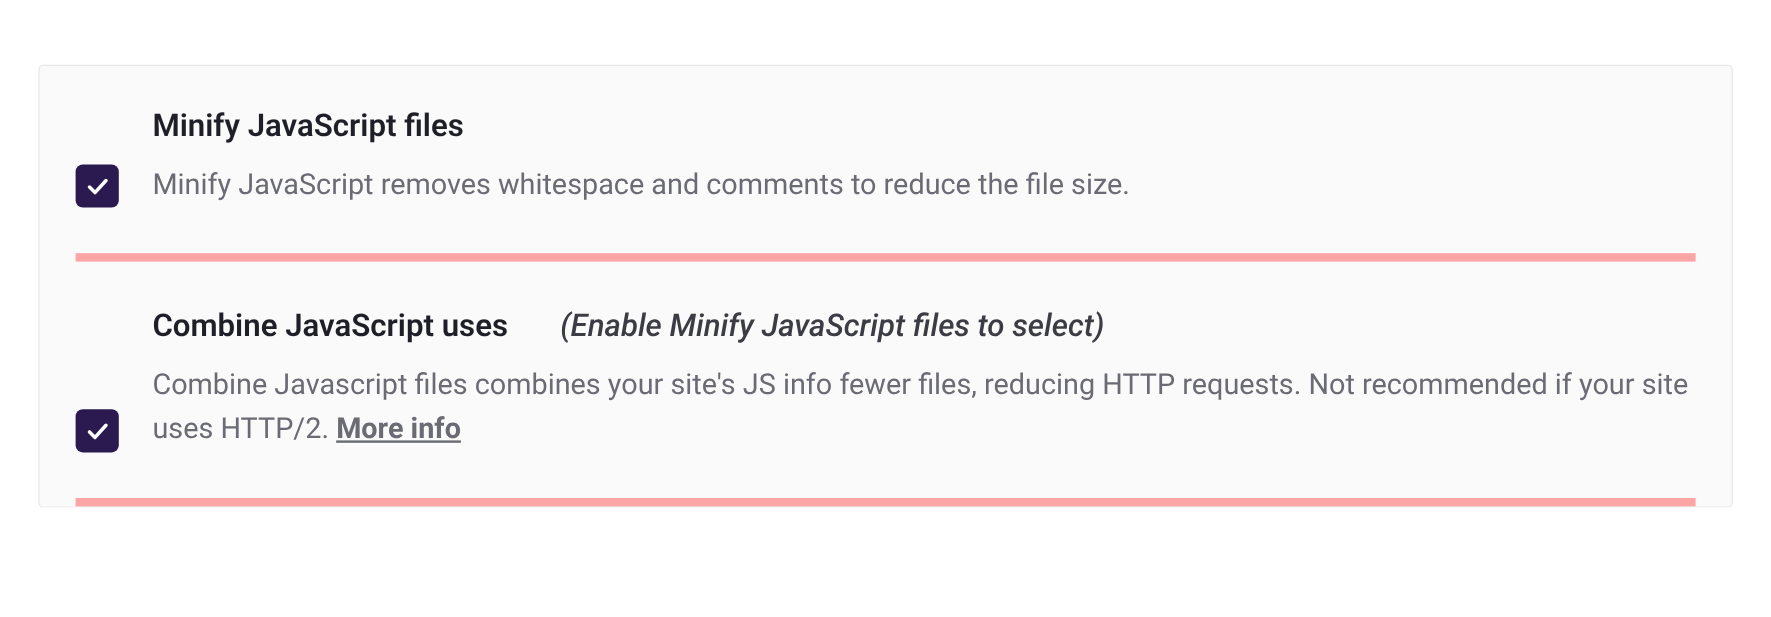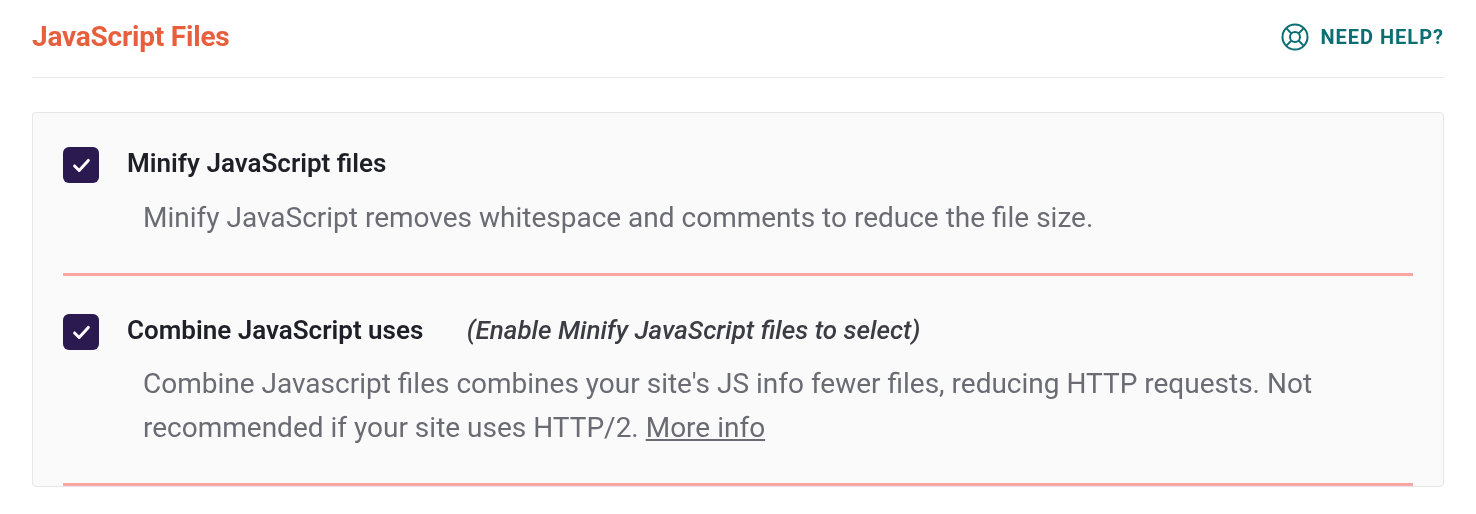--- a/index.html
+++ b/index.html
@@ -56,23 +56,23 @@
   }
   .panel {
     margin-top: 34px;
     border: 1px solid #e7e7e9;
     border-radius: 4px;
     background: #fafafb;
     padding: 34px 30px 0 30px;
   }
   .option-row {
     display: flex;
-    align-items: flex-start;
-    padding-bottom: 18px;
-    border-bottom: 3px solid #fca5a5;
+    align-items: flex-end;
+    padding-bottom: 38px;
+    border-bottom: 7px solid #fca5a5;
     margin-bottom: 38px;
   }
   .option-row:last-child {
     margin-bottom: 0;
   }
   .checkbox {
     width: 36px;
     height: 36px;
     border-radius: 6px;
     background: #2b1a50;
@@ -103,52 +103,37 @@
     margin: 0 0 14px 0;
     line-height: 1.25;
   }
   .option-title .hint {
     font-style: italic;
     font-weight: 500;
     color: #3c3c44;
     margin-left: 37px;
   }
   .option-desc {
-    font-size: 28px;
+    font-size: 24px;
     color: #6b6b74;
     line-height: 1.55;
-    margin: 16px;
+    margin: 0;
   }
   .more-link {
     color: #6b6b74;
     text-decoration: underline;
     cursor: pointer;
+    font-weight: bold;
   }
 </style>
 </head>
 <body>
 
 <div class="container">
 
-  <div class="header">
-    <h2 class="section-title">JavaScript Files</h2>
-    <a class="help-link">
-      <span class="help-icon">
-        <svg viewBox="0 0 24 24">
-          <circle cx="12" cy="12" r="10"></circle>
-          <circle cx="12" cy="12" r="4"></circle>
-          <line x1="4.93" y1="4.93" x2="9.17" y2="9.17"></line>
-          <line x1="14.83" y1="14.83" x2="19.07" y2="19.07"></line>
-          <line x1="14.83" y1="9.17" x2="19.07" y2="4.93"></line>
-          <line x1="4.93" y1="19.07" x2="9.17" y2="14.83"></line>
-        </svg>
-      </span>
-      <span>NEED HELP?</span>
-    </a>
-  </div>
 
   <div class="panel">
 
     <div class="option-row">
       <span class="checkbox">
         <svg viewBox="0 0 24 24">
             <polyline points="5 13 10 18 20 7"></polyline>
           </svg>
       </span>
       <div class="option-text">

